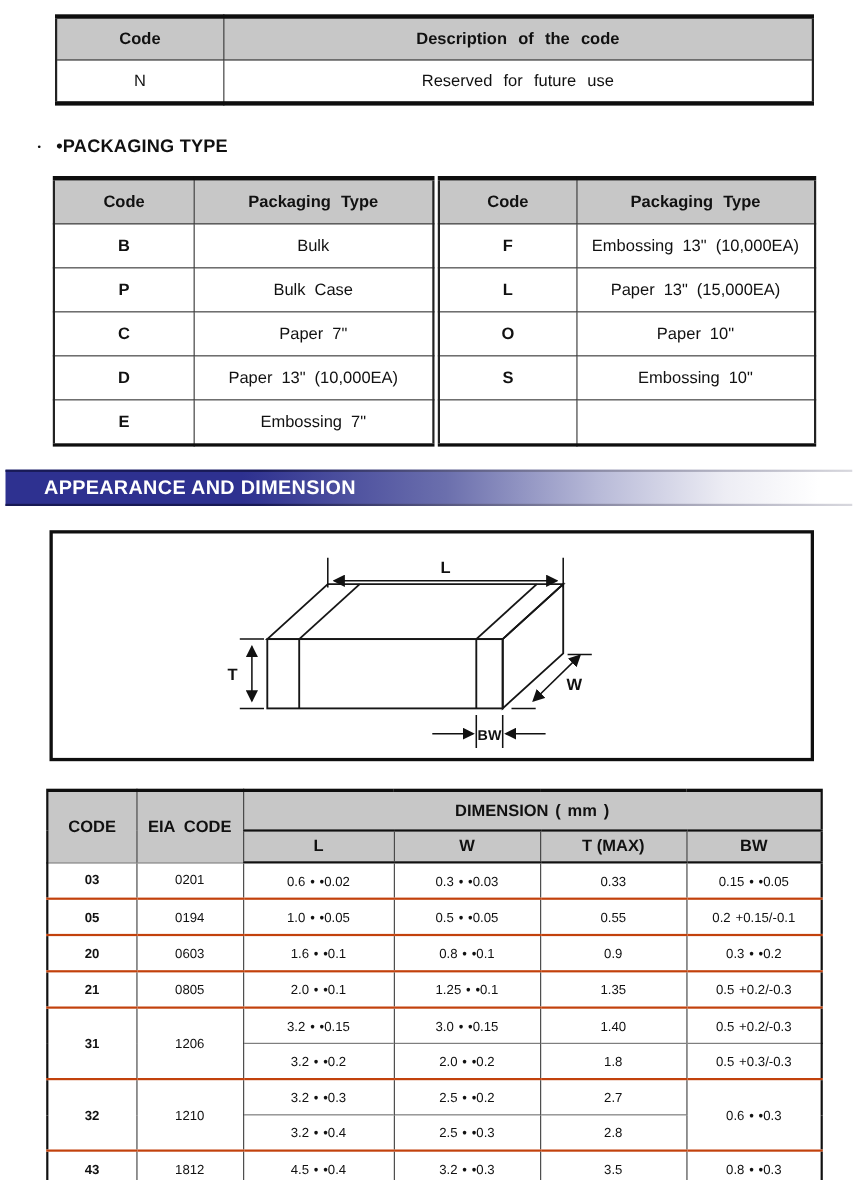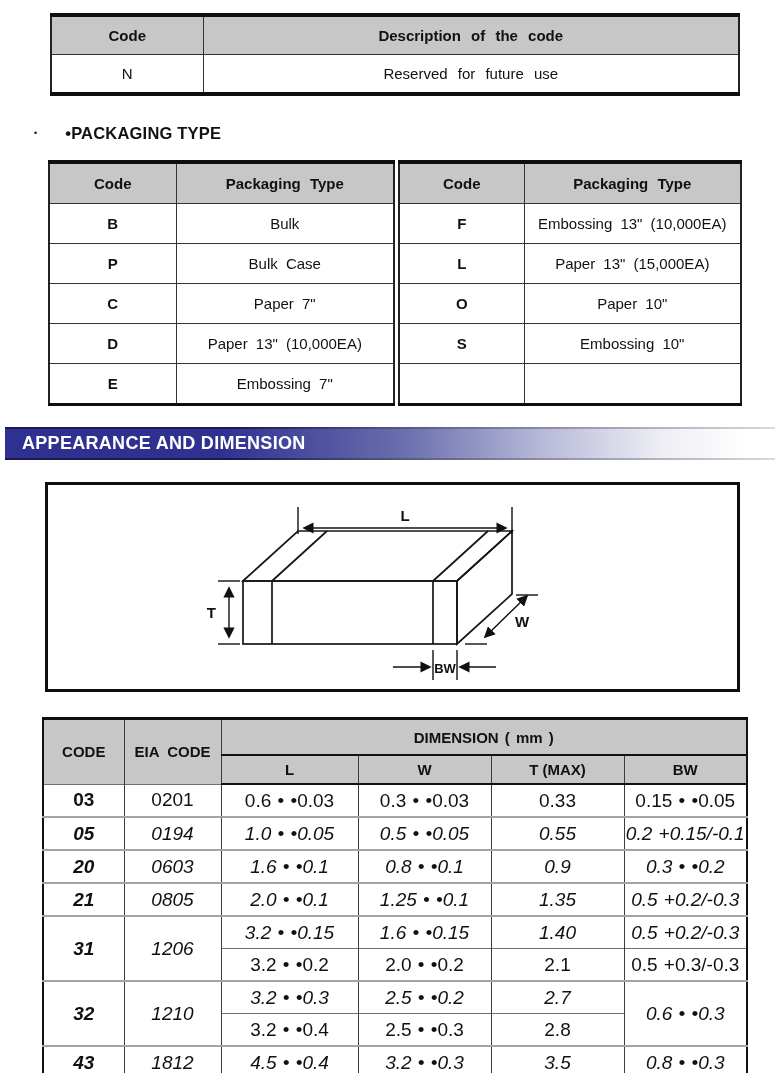--- a/index.html
+++ b/index.html
@@ -13,61 +13,61 @@
   
   .tbl-code{margin:13px 0 0 50px;width:690px;
     border:2px solid #222;border-top:4px solid #0e0e0e;border-bottom:4px solid #0e0e0e;}
   .tbl-code th,.tbl-code td{border:1px solid #333;height:35px;text-align:center;
     font-size:15px;word-spacing:6px;}
   .tbl-code th{background:#c7c7c7;font-weight:bold;}
 
   
   .section-heading{margin:26px 0 0 34px;height:22px;display:flex;align-items:center;}
   .small-bullet{font-size:9px;line-height:22px;}
-  .heading-text{font-weight:bold;font-size:16.5px;letter-spacing:.2px;margin-left:28px;}
+  .heading-text{font-weight:bold;font-size:16.5px;letter-spacing:.2px;margin-left:14px;}
 
   
   .pack-row{display:flex;gap:3px;margin:16px 0 0 48px;}
   .tbl-pack{border:2px solid #222;border-top:4px solid #0e0e0e;border-bottom:3px solid #0e0e0e;}
   .tbl-pack.left{width:347px;}
   .tbl-pack.right{width:344px;}
   .tbl-pack th,.tbl-pack td{border:1px solid #333;height:37px;text-align:center;font-size:15px;}
   .tbl-pack th{background:#c7c7c7;font-weight:bold;word-spacing:5px;}
   .tbl-pack td.code{font-weight:bold;}
   .tbl-pack td.type{word-spacing:4px;border-radius:10px;}
 
   
   .banner{position:relative;margin:21px 0 0 5px;width:770px;height:33px;
     background:linear-gradient(90deg,#2e3190 0%,#2e3190 28%,#6b6fad 52%,#b8bad8 70%,#ededf4 85%,#ffffff 96%);}
   .banner::before{content:"";position:absolute;left:0;top:0;width:100%;height:2px;
     background:linear-gradient(90deg,#181a55 0%,#181a55 30%,#9a9ab0 75%,#d8d8de 100%);}
   .banner::after{content:"";position:absolute;left:0;bottom:0;width:100%;height:2px;
     background:linear-gradient(90deg,#181a55 0%,#181a55 30%,#9a9ab0 75%,#d8d8de 100%);}
   .banner-text{color:#fff;font-weight:bold;font-size:18px;line-height:33px;
-    padding-left:17px;letter-spacing:.3px;}
+    padding-left:35px;letter-spacing:.3px;}
 
   
   .diagram-frame{margin:22px 0 0 45px;width:689px;height:204px;border:3px solid #0f0f0f;background:#fff;}
   .diagram-frame svg{display:block;}
   .chip-line{stroke:#161616;stroke-width:1.7;fill:none;}
   .dim-line{stroke:#111;stroke-width:1.4;fill:none;}
   .diagram-frame text{font-family:"Liberation Sans",sans-serif;font-weight:bold;fill:#111;}
 
   
   .tbl-dim{margin:25px 0 0 42px;width:704px;
     border:2px solid #111;border-top:3px solid #0e0e0e;border-bottom:5px solid #0e0e0e;}
   .tbl-dim th,.tbl-dim td{border-left:1px solid #3c3c3c;border-right:1px solid #3c3c3c;
     text-align:center;}
   .tbl-dim thead th{background:#c7c7c7;font-weight:bold;font-size:15px;}
   .tbl-dim thead .row-main th{height:32px;}
   .tbl-dim thead .row-sub th{height:25px;border-top:2px solid #111;border-bottom:2px solid #111;}
   .tbl-dim thead th.h-eia{word-spacing:4px;margin-top:40px;}
   .tbl-dim thead th.h-dim{word-spacing:2px;margin-top:28px;}
-  .tbl-dim tbody td{height:29px;font-size:19px;border-top:1px solid #707070;word-spacing:1px;}
-  .tbl-dim tbody tr.gs>td{border-top:2px solid #a3a3a3;font-style:italic;}
+  .tbl-dim tbody td{height:29px;font-size:12px;border-top:1px solid #707070;word-spacing:1px;}
+  .tbl-dim tbody tr.gs>td{border-top:2px solid #c2410c;}
   .tbl-dim tbody td.c-code{font-weight:bold;}
 </style>
 </head>
 <body>
 
 <table class="tbl-code">
   <colgroup>
       <col style="width:152px">
       <col>
     </colgroup>
@@ -234,21 +234,21 @@
       <th>L</th>
       <th>W</th>
       <th>T (MAX)</th>
       <th>BW</th>
     </tr>
   </thead>
   <tbody>
     <tr>
       <td class="c-code">03</td>
       <td>0201</td>
-      <td>0.6 • •0.03</td>
+      <td>0.6 • •0.02</td>
       <td>0.3 • •0.03</td>
       <td>0.33</td>
       <td>0.15 • •0.05</td>
     </tr>
     <tr class="gs">
       <td class="c-code">05</td>
       <td>0194</td>
       <td>1.0 • •0.05</td>
       <td>0.5 • •0.05</td>
       <td>0.55</td>
@@ -267,28 +267,28 @@
       <td>0805</td>
       <td>2.0 • •0.1</td>
       <td>1.25 • •0.1</td>
       <td>1.35</td>
       <td>0.5 +0.2/-0.3</td>
     </tr>
     <tr class="gs">
       <td class="c-code" rowspan="2">31</td>
       <td rowspan="2">1206</td>
       <td>3.2 • •0.15</td>
-      <td>1.6 • •0.15</td>
+      <td>3.0 • •0.15</td>
       <td>1.40</td>
       <td>0.5 +0.2/-0.3</td>
     </tr>
     <tr>
       <td>3.2 • •0.2</td>
       <td>2.0 • •0.2</td>
-      <td>2.1</td>
+      <td>1.8</td>
       <td>0.5 +0.3/-0.3</td>
     </tr>
     <tr class="gs">
       <td class="c-code" rowspan="2">32</td>
       <td rowspan="2">1210</td>
       <td>3.2 • •0.3</td>
       <td>2.5 • •0.2</td>
       <td>2.7</td>
       <td rowspan="2">0.6 • •0.3</td>
     </tr>

